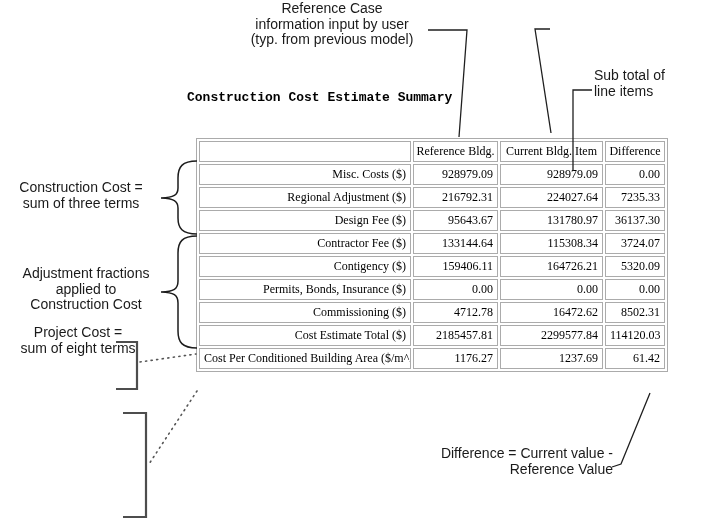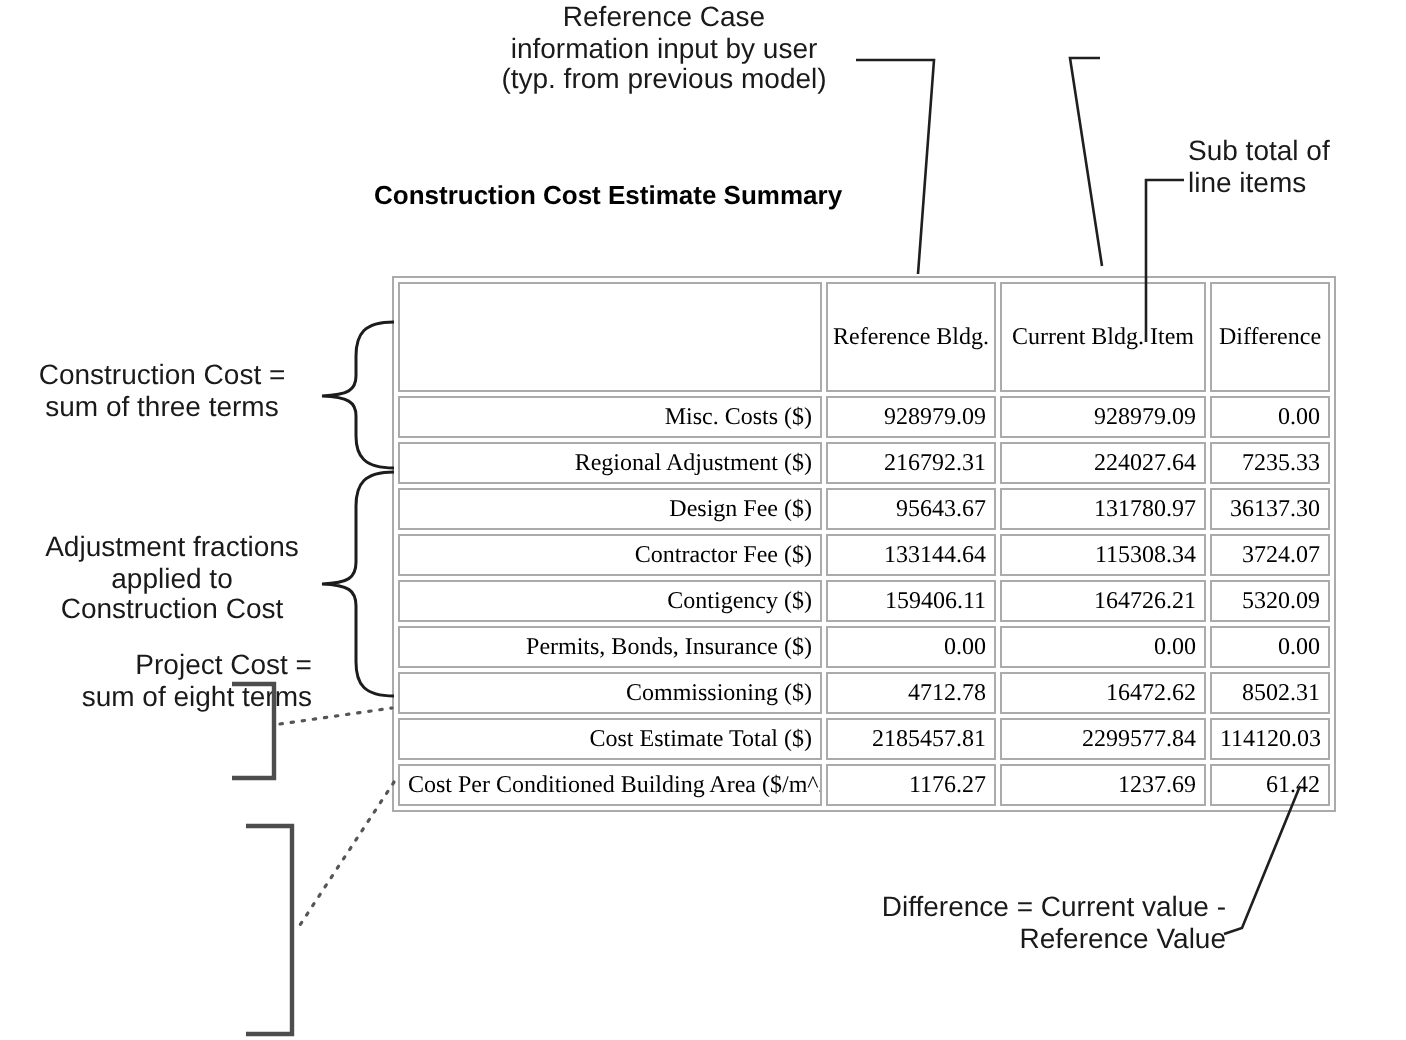--- a/index.html
+++ b/index.html
@@ -8,34 +8,34 @@
     font-family:"Liberation Sans", sans-serif; color:#000; overflow:hidden;
   }
   .annotation {
     position:absolute; font-size:14px; line-height:15.5px; color:#1a1a1a;
     white-space:pre-line;
   }
   .center { text-align:center; }
   .right  { text-align:right; }
   #doc-title {
     position:absolute; left:187px; top:90px;
-    font-family:Liberation Sans, sans-serif; font-weight:bold; font-size:13px; color:#000;
+    font-family:Liberation Mono, monospace; font-weight:bold; font-size:13px; color:#000;
   }
   #cost-table {
     position:absolute; left:196px; top:138px; width:472px;
     border-collapse:separate; border-spacing:2px; table-layout:fixed;
     border:1px solid #ababab; background:#ffffff;
     font-family:"Liberation Serif", serif; font-size:12px; color:#000;
   }
   #cost-table th, #cost-table td {
     border:1px solid #ababab; height:19px; line-height:19px;
     padding:0 4px; white-space:nowrap; overflow:hidden;
     font-weight:normal; background:#ffffff;
   }
-  #cost-table th { text-align:center; padding:17px 2px; }
+  #cost-table th { text-align:center; padding:0 2px; }
   td.lbl { text-align:right; }
   td.num { text-align:right; padding-right:6px; }
   #lines-layer {
     position:absolute; left:0; top:0; width:703px; height:520px;
     pointer-events:none; z-index:5;
   }
 </style>
 </head>
 <body>
 
@@ -49,21 +49,21 @@
   <div class="annotation" style="left:594px; top:68px; width:100px;">Sub total of
 line items</div>
 
   <div class="annotation center" style="left:2px; top:266px; width:168px;">Adjustment fractions
 applied to
 Construction Cost</div>
 
   <div class="annotation center" style="left:2px; top:180px; width:158px;">Construction Cost =
 sum of three terms</div>
 
-  <div class="annotation center" style="left:0px; top:325px; width:156px;text-align:right;">Project Cost =
+  <div class="annotation center" style="left:0px; top:325px; width:156px;">Project Cost =
 sum of eight terms</div>
 
 
   <div class="annotation right" style="left:410px; top:446px; width:203px;">Difference = Current value -
 Reference Value</div>
 
   <div id="doc-title">Construction Cost Estimate Summary</div>
 
   <table id="cost-table">
     <colgroup>

